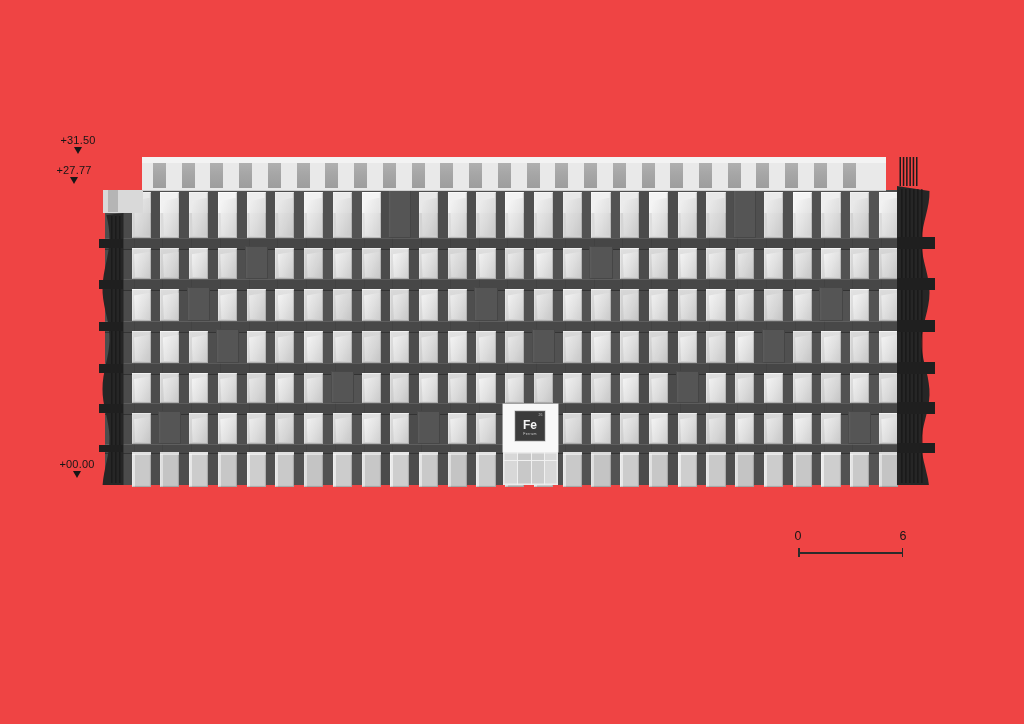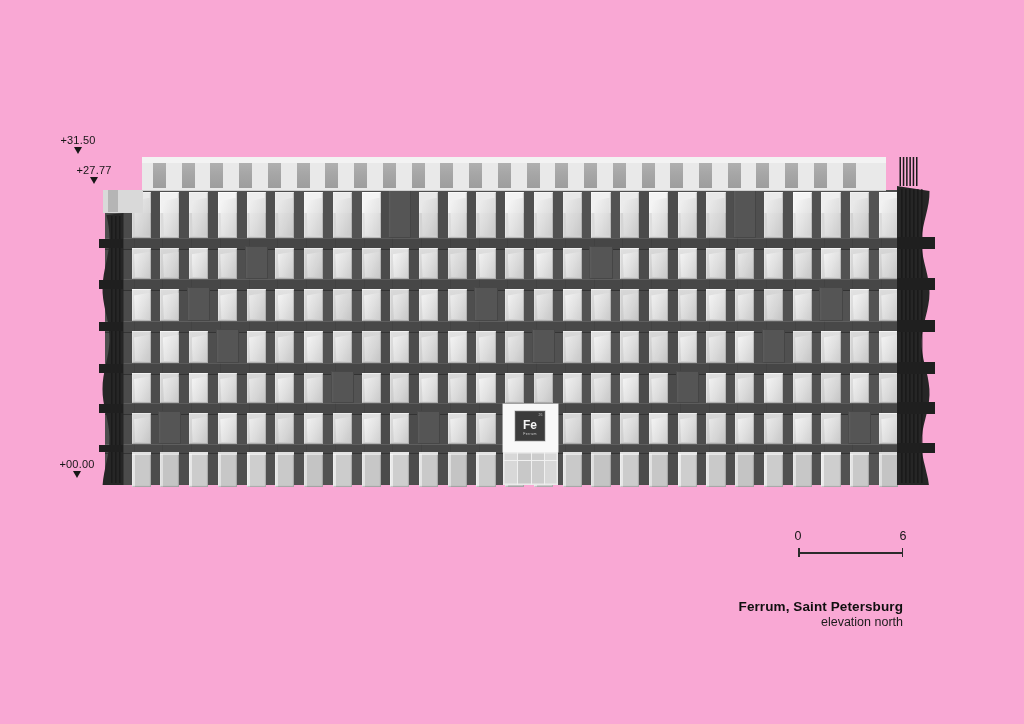--- a/index.html
+++ b/index.html
@@ -38,27 +38,27 @@
   .sb-tick{position:absolute;top:0;width:1.5px;height:9px;background:#2b2b2b;}
   .sb-label{position:absolute;font-size:12.5px;color:#161616;transform:translateX(-50%);}
   
   #titleblock{position:absolute;text-align:right;color:#0f0f0f;}
   .tb-title{font-size:13.5px;font-weight:bold;letter-spacing:.1px;}
   .tb-sub{font-size:12.5px;font-weight:normal;color:#1b1b1b;margin-top:1px;}
 </style>
 </head>
 <body>
 
-<div id="stage" style="width: 1024px; height: 724px; background: #f9a8d4;">
+<div id="stage" style="width: 1024px; height: 724px; background: #ef4444;">
 
   <div class="level" style="left: 56px; top: 134px;">
     <span class="level-label">+31.50</span>
     <span class="tri"></span>
   </div>
-  <div class="level" style="left: 72px; top: 164px;">
+  <div class="level" style="left: 52px; top: 164px;">
     <span class="level-label">+27.77</span>
     <span class="tri"></span>
   </div>
   <div class="level" style="left: 55px; top: 458px;">
     <span class="level-label">+00.00</span>
     <span class="tri"></span>
   </div>
 
   <div id="building">
     <div id="logo" style="left: 515px; top: 411px; width: 30px; height: 30px; background: rgb(59, 59, 59);">
@@ -359,18 +359,14 @@
     </div>
 
   <div id="scalebar" style="left: 798px; top: 548px; width: 105px;">
     <div class="sb-line"></div>
     <div class="sb-tick" id="sb-t0" style="left:0;"></div>
     <div class="sb-tick" id="sb-t1" style="right:0;"></div>
   </div>
   <div class="sb-label" id="sb-label0" style="left: 798px; top: 529px;">0</div>
   <div class="sb-label" id="sb-label1" style="left: 903px; top: 529px;">6</div>
 
-  <div id="titleblock" style="right: 121px; top: 599px;">
-    <div class="tb-title">Ferrum, Saint Petersburg</div>
-    <div class="tb-sub">elevation north</div>
-  </div>
 
 </div>
 
 </body></html>

